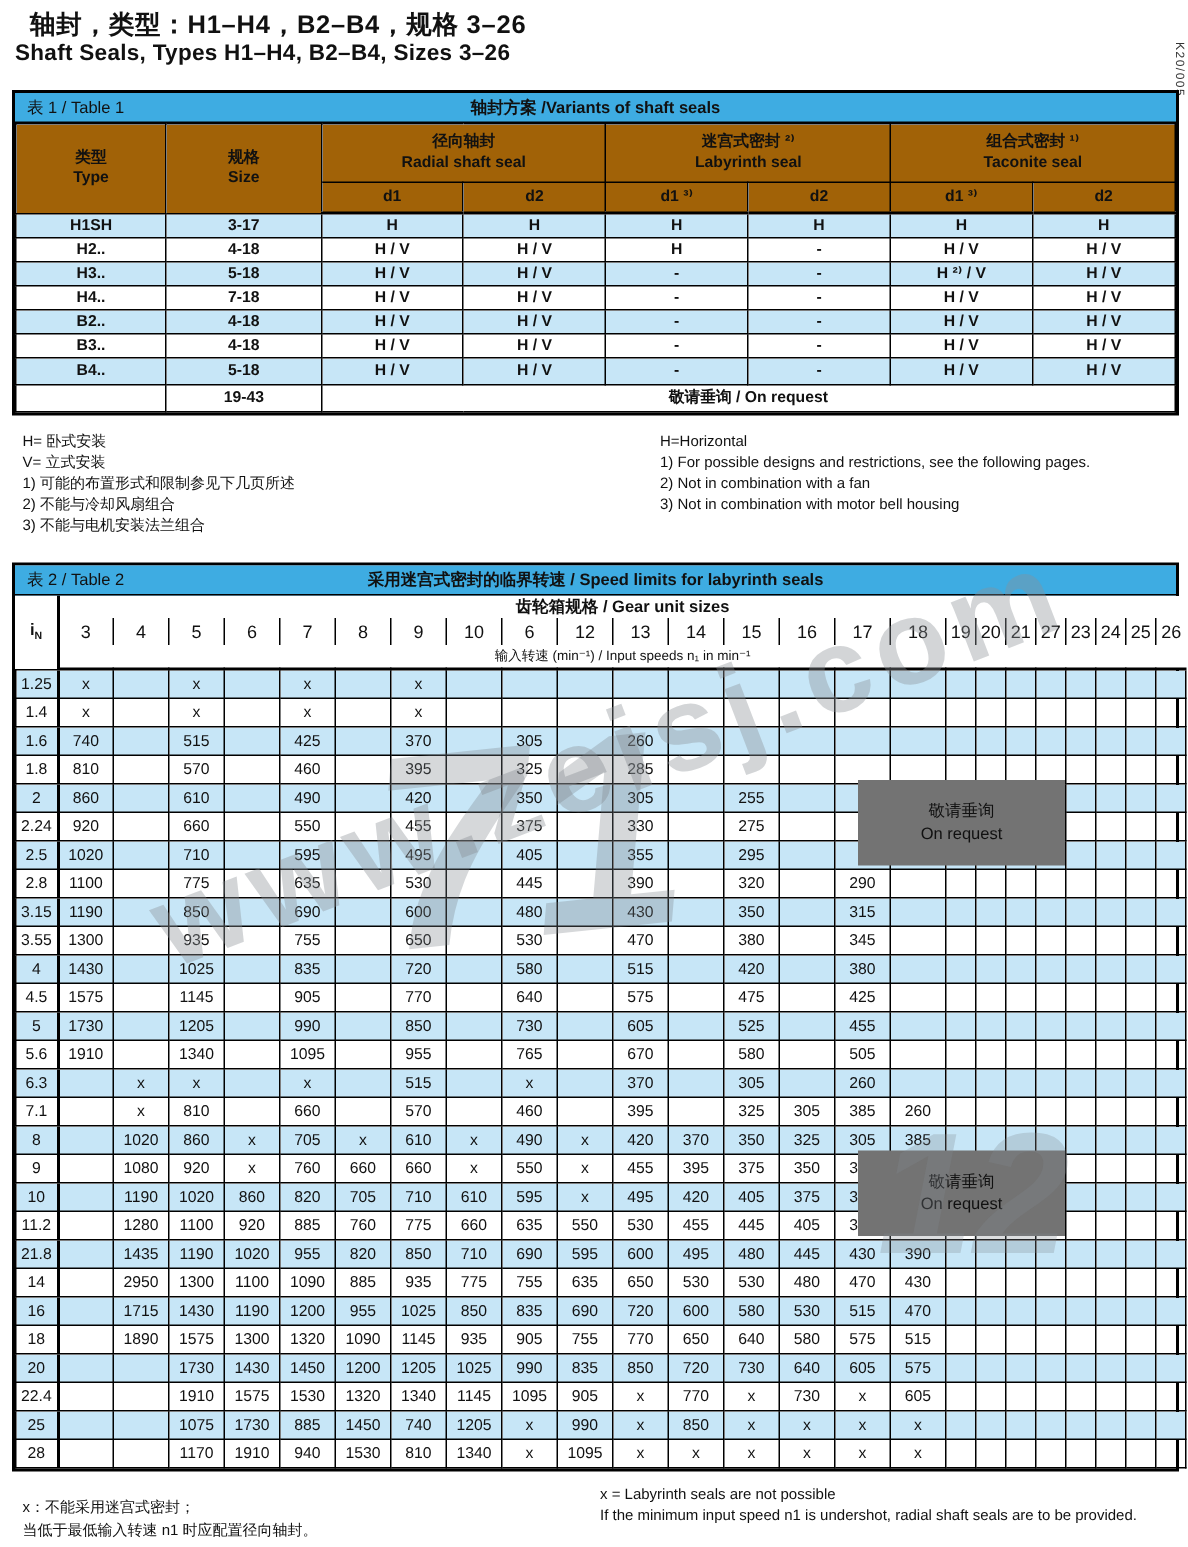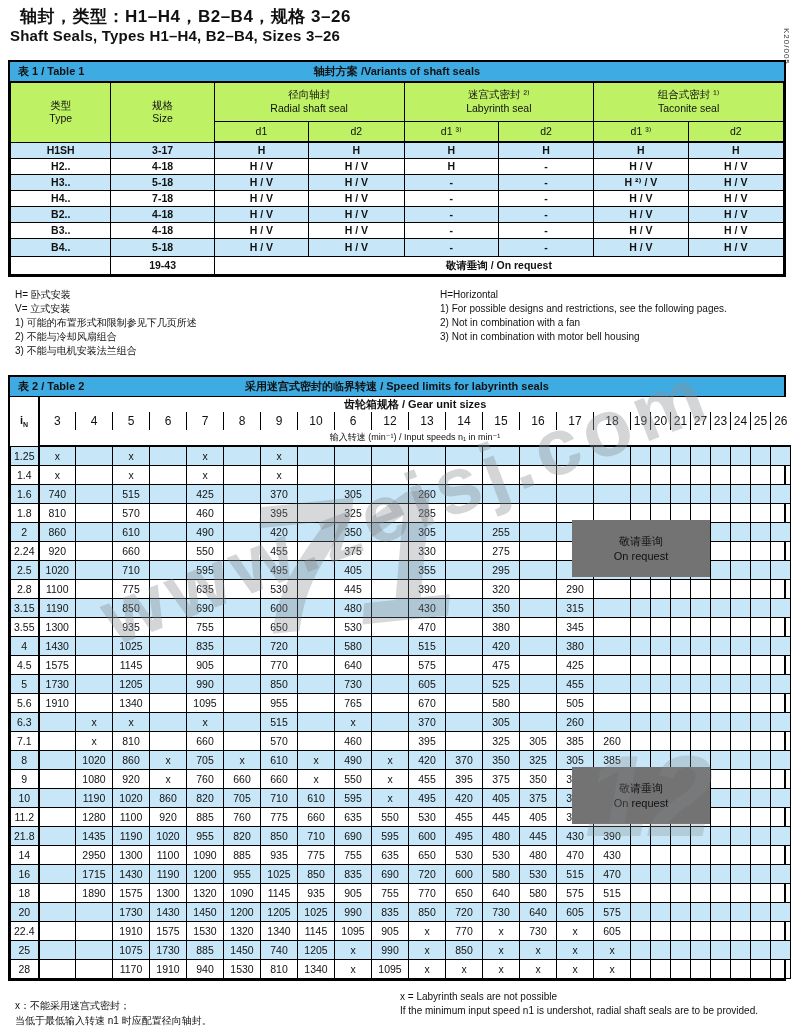--- a/index.html
+++ b/index.html
@@ -9,29 +9,29 @@
 
   
   .title-zh{position:absolute;left:20px;top:5px;font-size:17px;font-weight:bold;letter-spacing:.5px;}
   .title-en{position:absolute;left:10px;top:27px;font-size:15px;font-weight:bold;letter-spacing:.2px;}
   .side-code{position:absolute;right:1px;top:28px;font-size:8px;color:#333;
              writing-mode:vertical-rl;letter-spacing:1px;}
 
   
   .tblwrap{position:absolute;left:8px;width:774px;border:2px solid #000;background:#fff;z-index:1;}
   .cap{position:relative;height:19px;background:#3EACE2;border-bottom:1px solid #000;}
-  .cap .capl{position:absolute;left:8px;top:2px;font-size:11px;font-weight:bold;}
+  .cap .capl{position:absolute;left:8px;top:2px;font-size:11px;font-weight:normal;}
   .cap .capc{position:absolute;left:0;right:0;top:2px;text-align:center;font-size:11px;font-weight:bold;}
   table{border-collapse:collapse;table-layout:fixed;width:100%;}
   th,td{padding:0;overflow:hidden;white-space:nowrap;}
   tr.shade td{background:#C7E6F7;}
 
   
   .tbl1{top:60px;}
-  .tbl1 th{border:1px solid #000;background:#bef264;font-size:10.5px;font-weight:normal;line-height:1.3;margin-top:12px;}
+  .tbl1 th{border:1px solid #000;background:#a16207;font-size:10.5px;font-weight:bold;line-height:1.3;margin-top:12px;}
   .tbl1 thead tr:first-child th{height:38px;}
   .tbl1 thead tr:last-child th{height:19px;border-bottom:2px solid #000;}
   .tbl1 td{border:1px solid #000;height:15px;text-align:center;
            font-size:10.5px;font-weight:bold;line-height:15px;}
   .tbl1 tbody tr:last-child td{height:17px;line-height:17px;}
 
   
   .notes{position:absolute;font-size:10px;line-height:14px;z-index:1;}
   .n1zh{left:15px;top:288px;}
   .n1en{left:440px;top:288px;}

